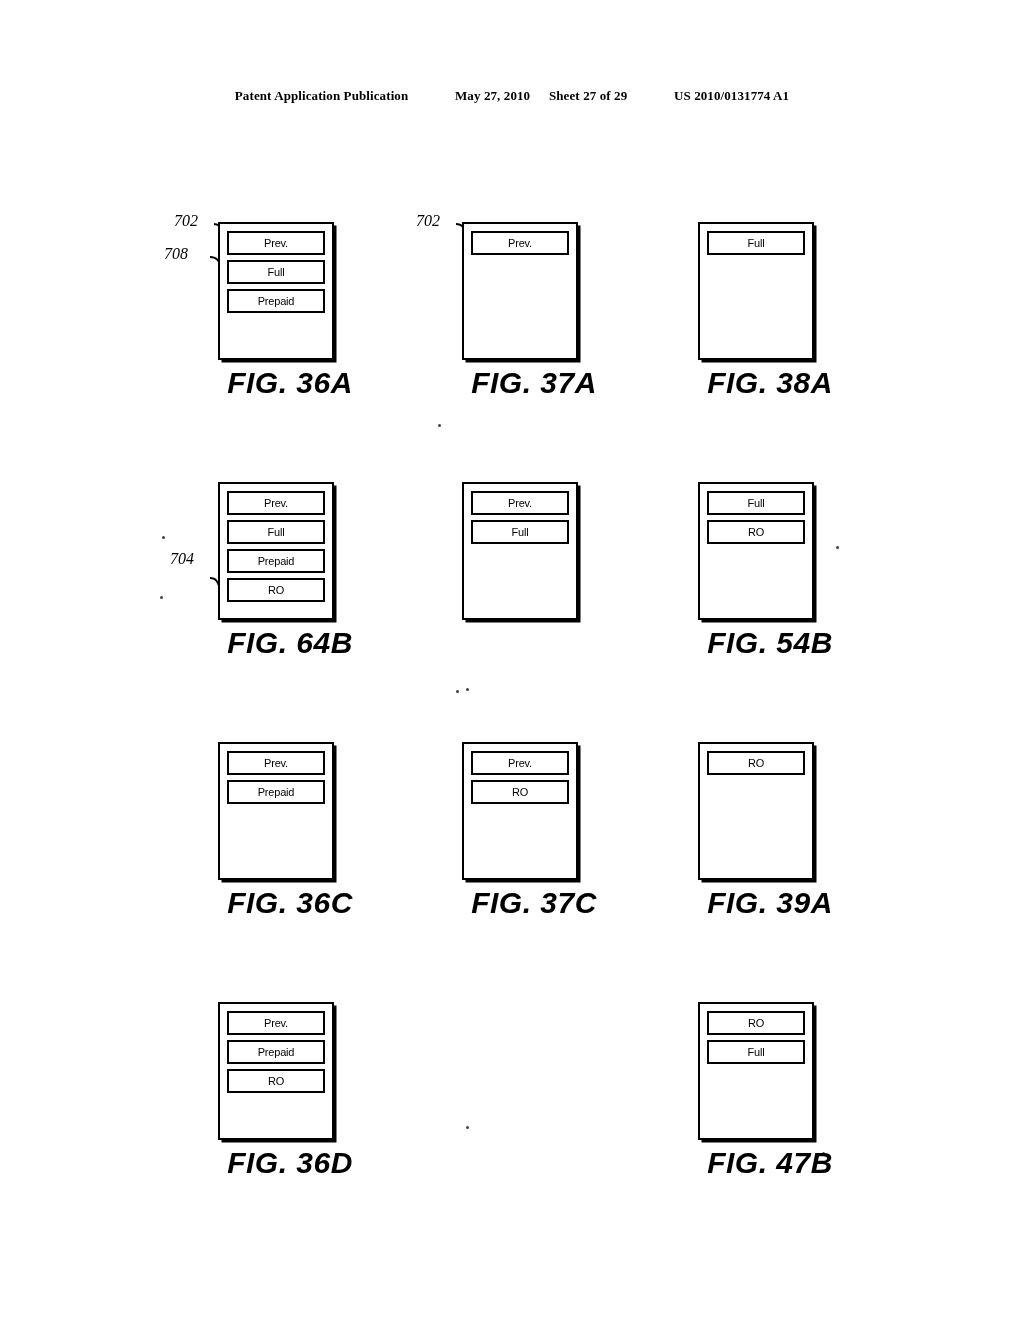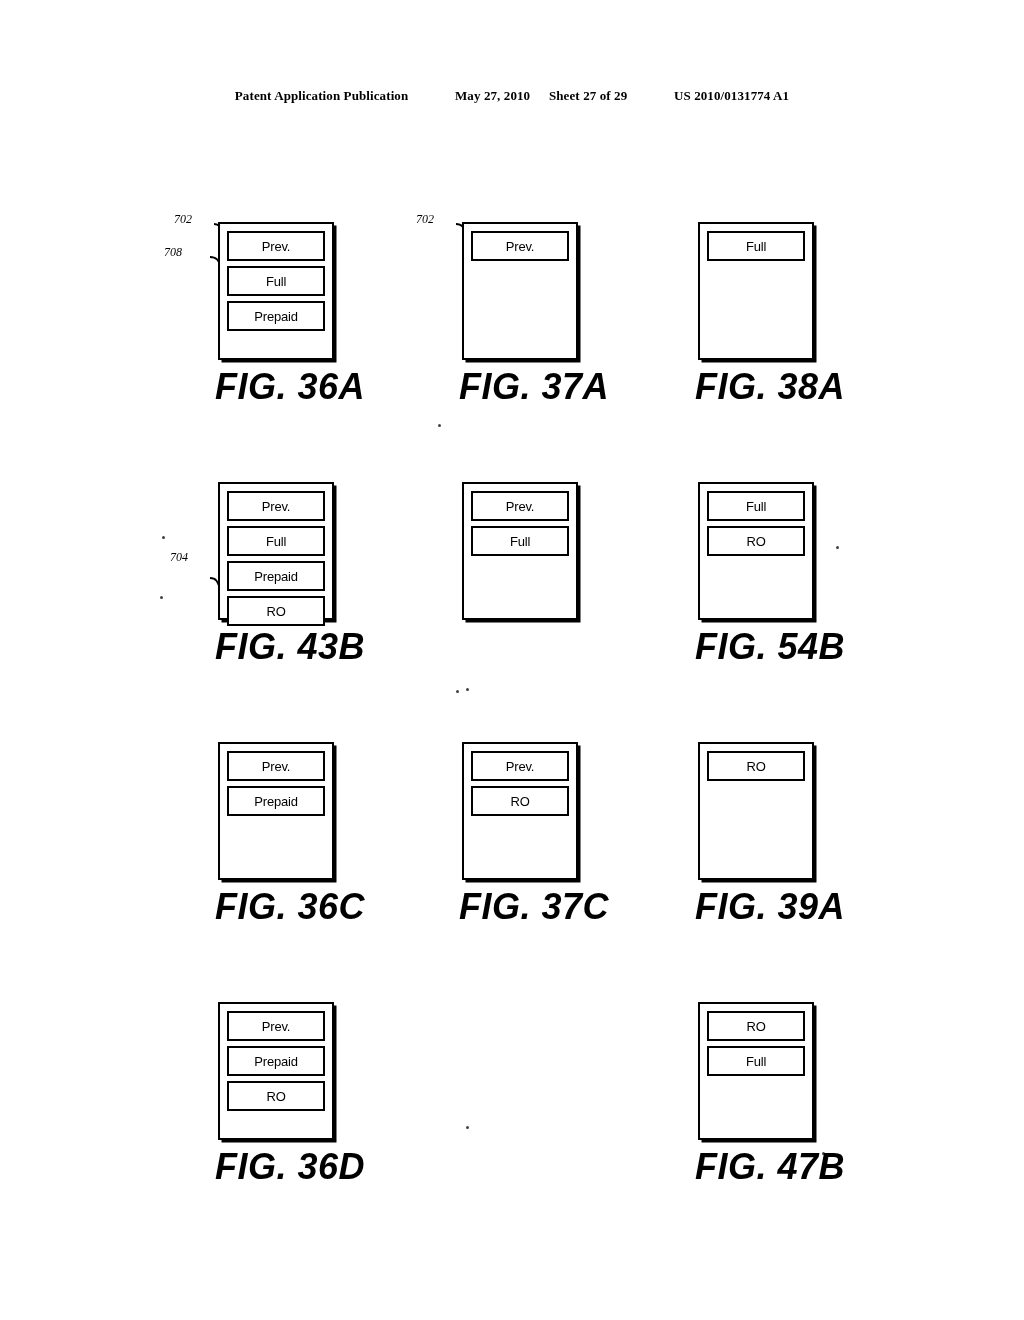--- a/index.html
+++ b/index.html
@@ -75,56 +75,56 @@
   .bar-stack {
     position: absolute;
     left: 7px;
     top: 7px;
     right: 7px;
     display: flex;
     flex-direction: column;
     gap: 5px;
   }
   .bar {
-    height: 30px;
+    height: 24px;
     border: 2px solid #000;
     box-sizing: border-box;
     background: #fff;
     display: flex;
     align-items: center;
     justify-content: center;
     font-family: "Liberation Sans", "DejaVu Sans", sans-serif;
-    font-size: 13px;
+    font-size: 11px;
     line-height: 1;
     color: #000;
     letter-spacing: -0.2px;
   }
 
   
   .fig-caption {
     position: absolute;
     left: 0;
     top: 170px;
     width: 260px;
     text-align: center;
     font-family: "Liberation Sans", "DejaVu Sans", sans-serif;
     font-weight: bold;
     font-style: italic;
-    font-size: 36px;
+    font-size: 30px;
     letter-spacing: 0.5px;
     color: #000;
     white-space: nowrap;
   }
 
   
   .ref-num {
     position: absolute;
     font-family: "Liberation Serif", "DejaVu Serif", serif;
     font-style: italic;
-    font-size: 12px;
+    font-size: 16px;
     color: #000;
     white-space: nowrap;
   }
   .leader {
     position: absolute;
     overflow: visible;
     pointer-events: none;
   }
   .leader path {
     fill: none;
@@ -206,21 +206,21 @@
       <path d="M0,4 C11,4 7,16 15,22 L21,23"></path>
     </svg>
     <div class="fig-box">
       <div class="bar-stack">
         <div class="bar">Prev.</div>
         <div class="bar">Full</div>
         <div class="bar">Prepaid</div>
         <div class="bar">RO</div>
       </div>
     </div>
-    <div class="fig-caption">FIG. 43B</div>
+    <div class="fig-caption">FIG. 64B</div>
   </div>
 
   <div class="fig-cell col-2 row-2">
     <div class="fig-box">
       <div class="bar-stack">
         <div class="bar">Prev.</div>
         <div class="bar">Full</div>
       </div>
     </div>
   </div>

